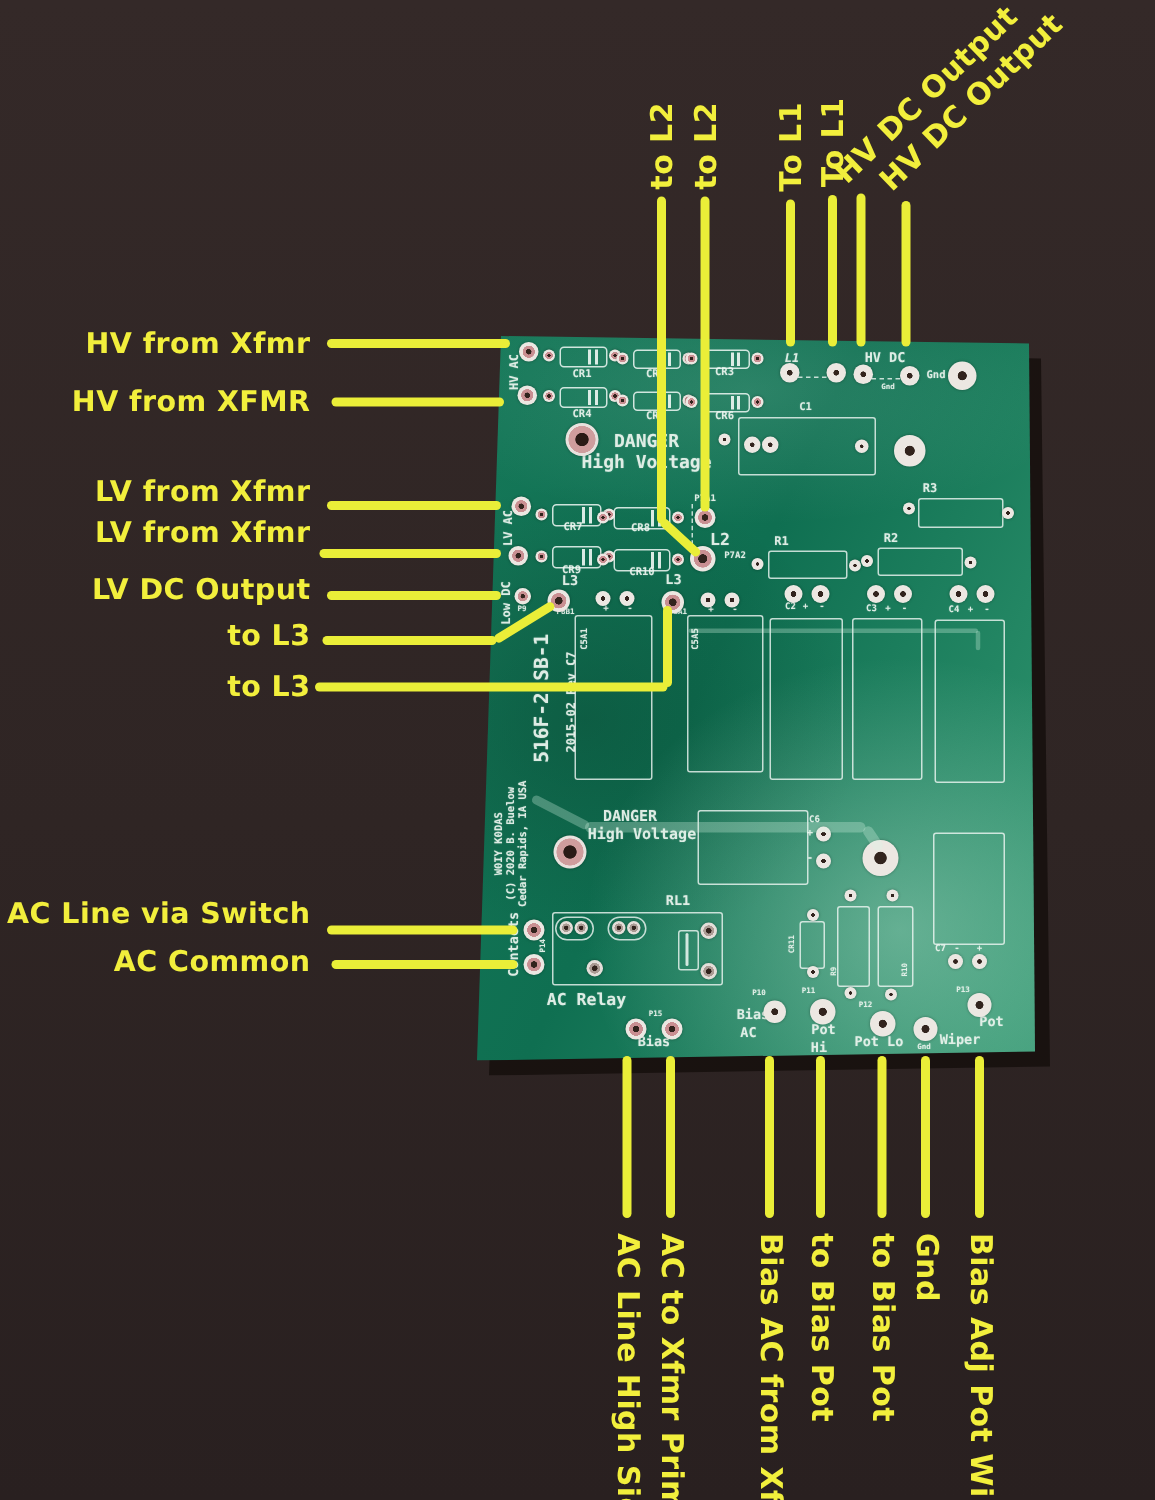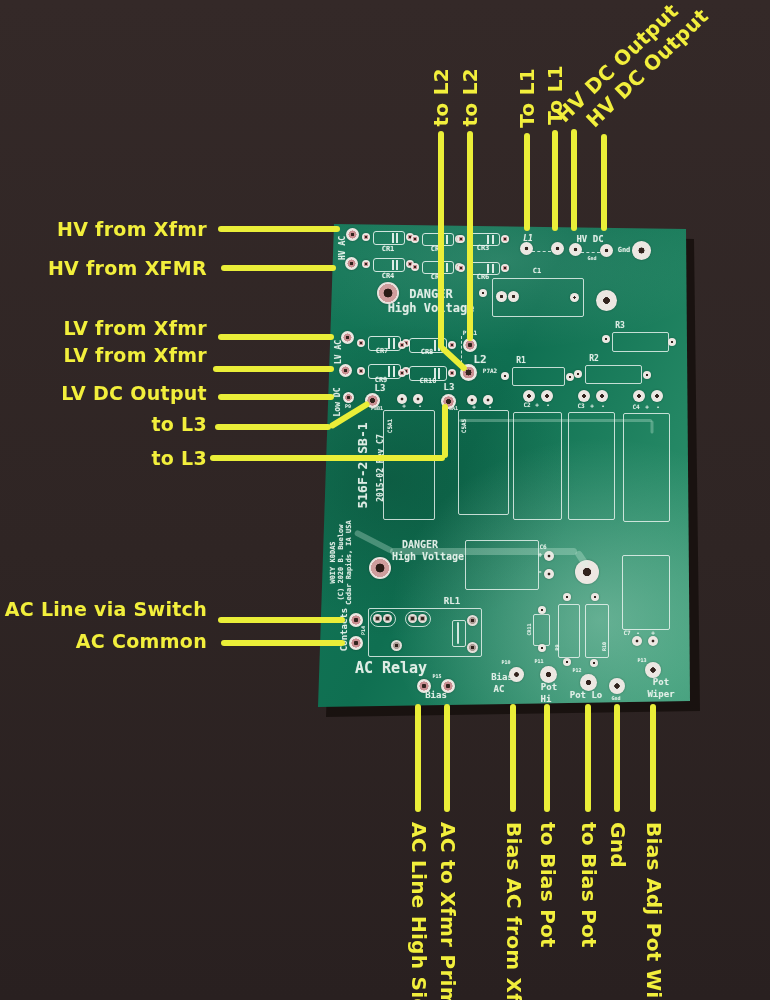--- a/index.html
+++ b/index.html
@@ -119,35 +119,35 @@
       <div class="silk" style="left: 598px; top: 403.7px; font-size: 6px;">-</div>
       <div class="silk" style="left: 360px; top: 539.5px; font-size: 10px;">DANGER</div>
       <div class="silk" style="left: 368px; top: 551.5px; font-size: 10px;">High Voltage</div>
       <div class="silk" style="left: 483px; top: 543.7px; font-size: 6px;">C6</div>
       <div class="silk" style="left: 480px; top: 552.15px; font-size: 7px;">+</div>
       <div class="silk" style="left: 480px; top: 569.15px; font-size: 7px;">-</div>
       <div class="silk" style="left: 567px; top: 629.7px; font-size: 6px;">C7</div>
       <div class="silk" style="left: 578px; top: 629.7px; font-size: 6px;">-</div>
       <div class="silk" style="left: 593px; top: 629.7px; font-size: 6px;">+</div>
       <div class="silk" style="left: 392px; top: 597.05px; font-size: 9px;">RL1</div>
-      <div class="silk" style="left: 331px; top: 661.05px; font-size: 15px;">AC Relay</div>
+      <div class="silk" style="left: 331px; top: 661.05px; font-size: 11px;">AC Relay</div>
       <div class="silk" style="left: 303px; top: 628.25px; font-size: 5px; transform: rotate(-90deg);">P14</div>
       <div class="silk" style="left: 376px; top: 691.05px; font-size: 9px;">Bias</div>
       <div class="silk" style="left: 377px; top: 674.25px; font-size: 5px;">P15</div>
       <div class="silk" style="left: 442px; top: 673.05px; font-size: 9px;">Bias</div>
       <div class="silk" style="left: 439px; top: 685.05px; font-size: 9px;">AC</div>
       <div class="silk" style="left: 446px; top: 660.25px; font-size: 5px;">P10</div>
       <div class="silk" style="left: 489px; top: 683.05px; font-size: 9px;">Pot</div>
       <div class="silk" style="left: 486px; top: 695.05px; font-size: 9px;">Hi</div>
       <div class="silk" style="left: 479px; top: 659.25px; font-size: 5px;">P11</div>
       <div class="silk" style="left: 526px; top: 691.05px; font-size: 9px;">Pot Lo</div>
       <div class="silk" style="left: 517px; top: 668.25px; font-size: 5px;">P12</div>
       <div class="silk" style="left: 556px; top: 696.25px; font-size: 5px;">Gnd</div>
       <div class="silk" style="left: 601px; top: 678.05px; font-size: 9px;">Pot</div>
-      <div class="silk" style="left: 601px; top: 690.05px; font-size: 9px;">Wiper</div>
+      <div class="silk" style="left: 580px; top: 690.05px; font-size: 9px;">Wiper</div>
       <div class="silk" style="left: 582px; top: 658.25px; font-size: 5px;">P13</div>
       <div class="silk" style="left: 469px; top: 627.25px; font-size: 5px; transform: rotate(-90deg);">CR11</div>
       <div class="silk" style="left: 497px; top: 645.25px; font-size: 5px; transform: rotate(-90deg);">R9</div>
       <div class="silk" style="left: 544px; top: 644.25px; font-size: 5px; transform: rotate(-90deg);">R10</div>
       <div class="outl" style="left: 492px; top: 278px; width: 90px; height: 37px;"></div>
       <div class="outl" style="left: 512px; top: 367px; width: 51px; height: 17px;"></div>
       <div class="outl" style="left: 585px; top: 365px; width: 55px; height: 17px;"></div>
       <div class="outl" style="left: 612px; top: 332px; width: 55px; height: 18px;"></div>
       <div class="outl" style="left: 383px; top: 410px; width: 50px; height: 108px;"></div>
       <div class="outl" style="left: 458px; top: 410px; width: 49px; height: 103px;"></div>

